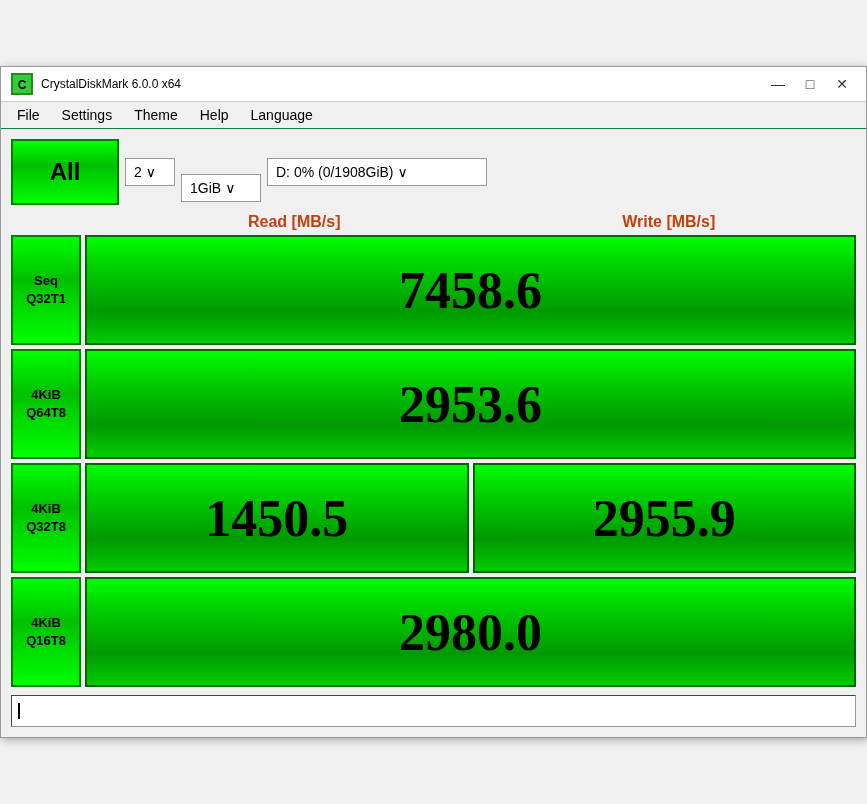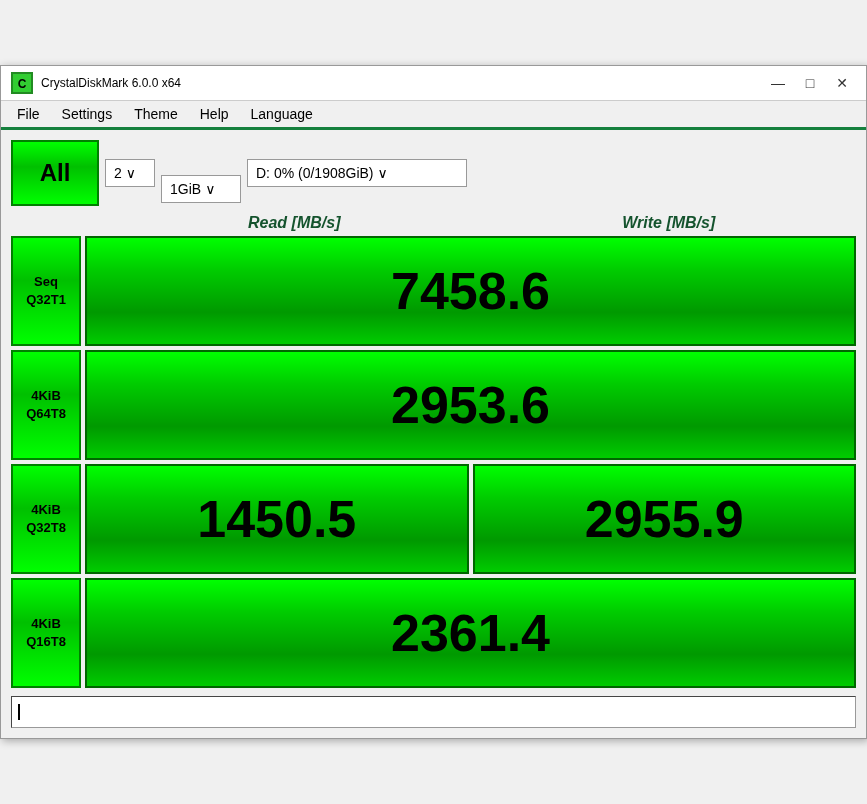--- a/index.html
+++ b/index.html
@@ -63,21 +63,21 @@
       display: flex;
       align-items: center;
       justify-content: center;
     }
 
     .menu-bar {
       background: #f0f0f0;
       display: flex;
       gap: 2px;
       padding: 2px 6px;
-      border-bottom: 3px solid #15803d;
+      border-bottom: 1px solid #15803d;
     }
 
     .menu-item {
       padding: 3px 10px;
       font-size: 14px;
       cursor: pointer;
       color: #000;
     }
 
     .main-content {
@@ -91,21 +91,21 @@
       gap: 6px;
       margin-bottom: 8px;
     }
 
     .all-button {
       background: linear-gradient(to bottom, #00ff00 0%, #00c000 40%, #00ff00 100%);
       border: 2px solid #008000;
       color: #000;
       font-size: 24px;
       font-weight: bold;
-      width: 88px;
+      width: 108px;
       height: 66px;
       cursor: pointer;
       display: flex;
       align-items: center;
       justify-content: center;
     }
 
     .dropdown {
       background: #fff;
       border: 1px solid #999;
@@ -135,22 +135,21 @@
       display: flex;
       margin-left: 96px;
       margin-bottom: 4px;
     }
 
     .col-header {
       flex: 1;
       text-align: center;
       font-size: 16px;
       font-weight: bold;
-      color: #14532d;
-      font-style: italic;
+      color: #c2410c;
     }
 
     .benchmark-grid {
       display: flex;
       flex-direction: column;
       gap: 4px;
     }
 
     .bench-row {
       display: flex;
@@ -176,21 +175,21 @@
     .bench-cell {
       flex: 1;
       background: linear-gradient(to bottom, #00ff00 0%, #00cc00 30%, #009900 70%, #00cc00 100%);
       border: 2px solid #006600;
       display: flex;
       align-items: center;
       justify-content: center;
       font-size: 52px;
       font-weight: bold;
       color: #000;
-      font-family: Liberation Sans, sans-serif;
+      font-family: Liberation Serif, serif;
     }
 
     .status-bar {
       margin-top: 8px;
       background: #fff;
       border: 1px inset #999;
       height: 32px;
       padding: 4px 6px;
       font-size: 14px;
       display: flex;
@@ -282,21 +281,21 @@
             <span>Q32T8</span>
           </div>
           <div class="bench-cell">1450.5</div>
           <div class="bench-cell">2955.9</div>
         </div>
         <div class="bench-row">
           <div class="bench-label">
             <span>4KiB</span>
             <span>Q16T8</span>
           </div>
-          <div class="bench-cell">2361.4</div>
+          <div class="bench-cell">2980.0</div>
         </div>
       </div>
 
     <div class="status-bar">
       <span class="cursor"></span>
     </div>
 
   </div>
 </div>
 

